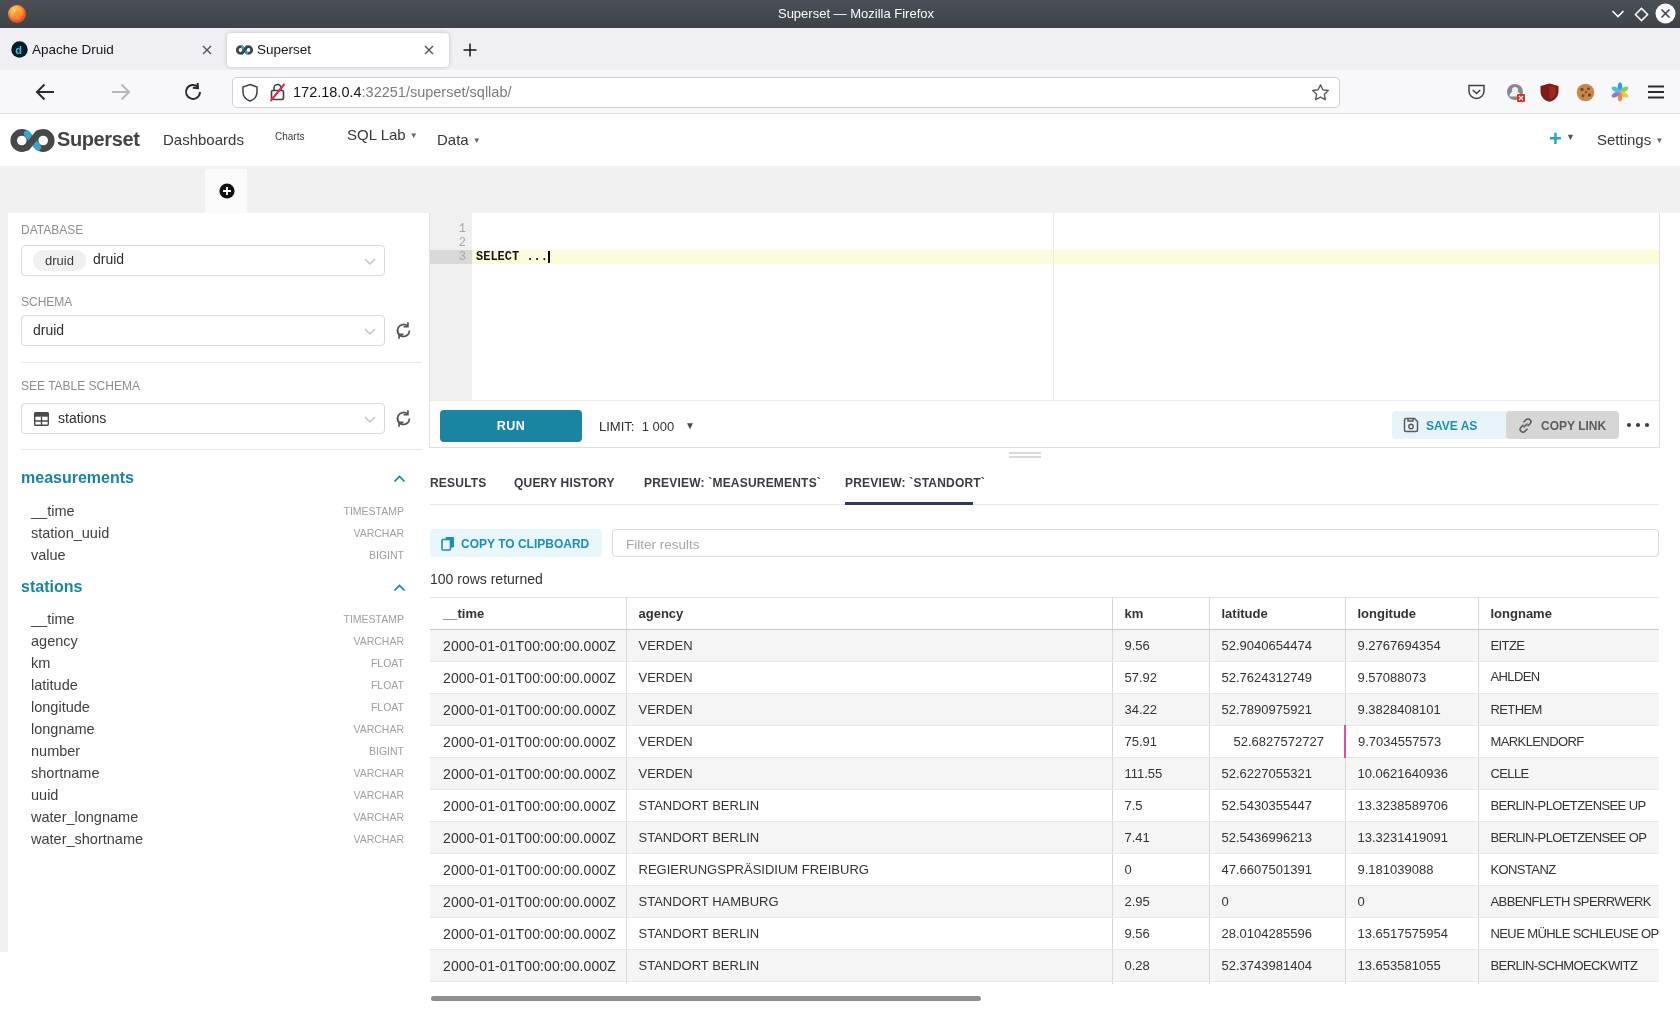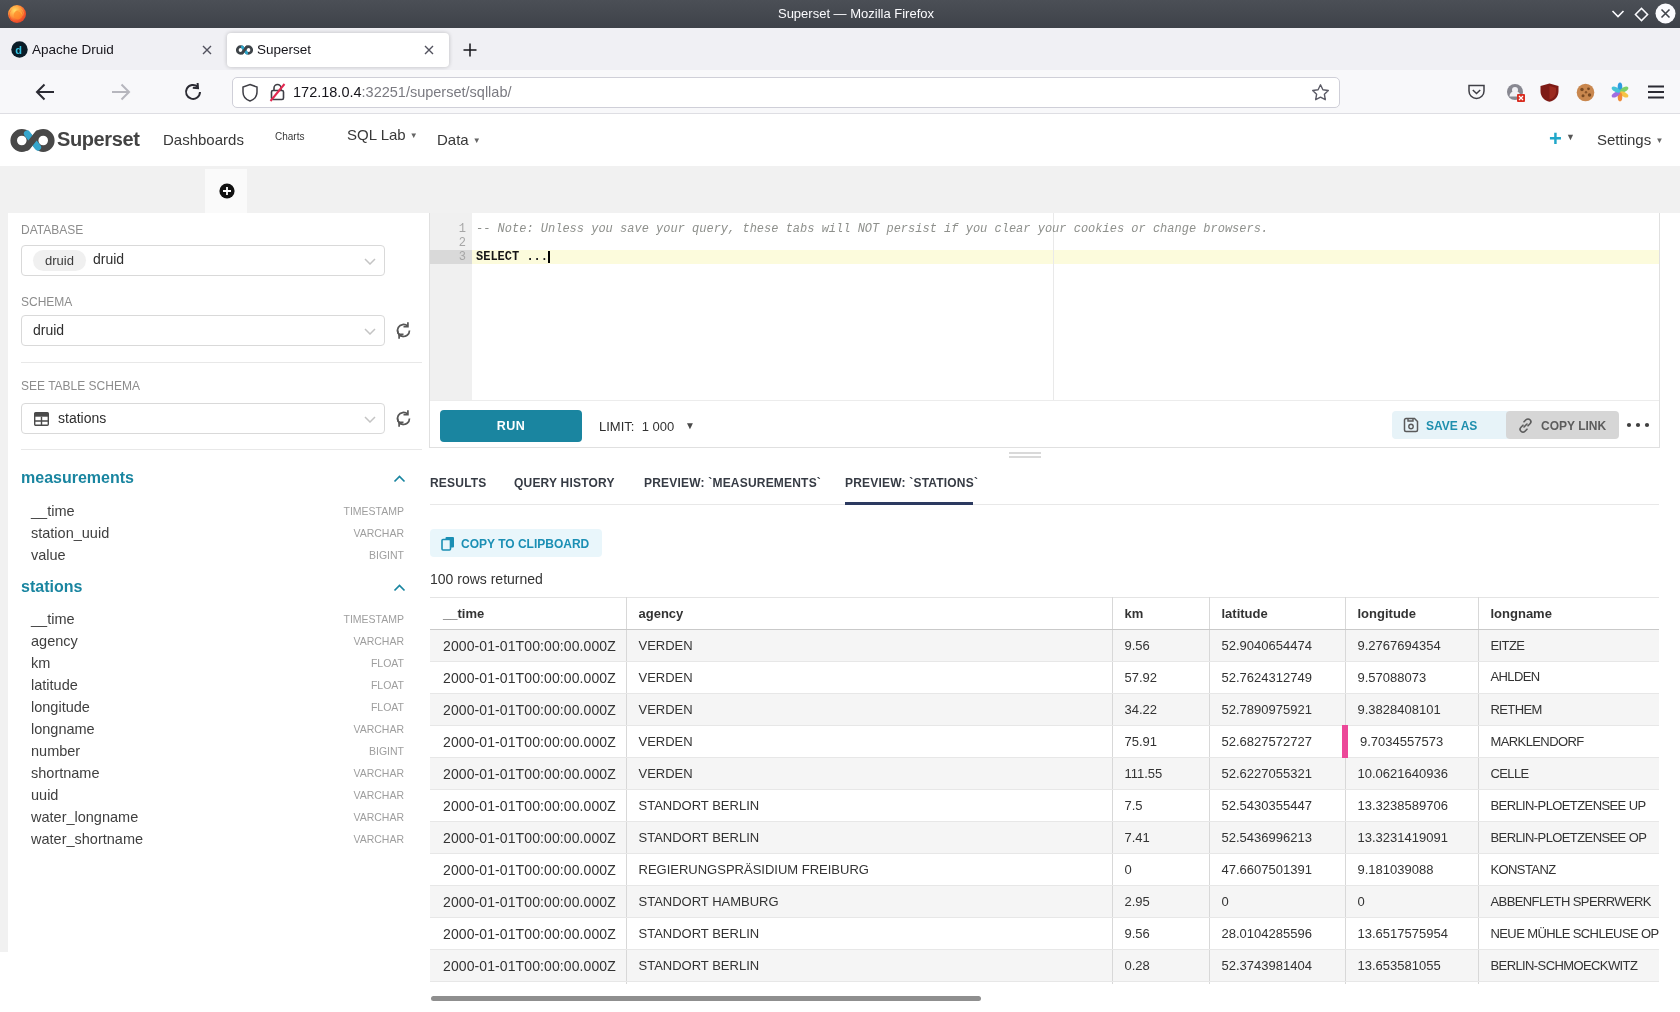--- a/index.html
+++ b/index.html
@@ -238,21 +238,20 @@
 
 <div class="abs" style="left:429px;top:213px;width:1231px;height:235px;background:#fff;border:1px solid #e0e0e0;border-top:none;">
 
   <div class="abs" style="left:0;top:0;width:42px;height:187px;background:#f0f0f0;"></div>
   <div class="abs" style="left:0;top:37px;width:42px;height:14px;background:#d9d9d9;"></div>
   <div class="abs" style="left:0;top:9px;width:36px;text-align:right;font-family:'Liberation Mono',monospace;font-size:12px;line-height:14px;color:#a6a6a6;">1<br>2<br>3</div>
 
   <div class="abs" style="left:42px;top:37px;width:1187px;height:14px;background:#fcfbdc;"></div>
 
   <div class="abs" style="left:623px;top:0;width:1px;height:187px;background:#e9e9e9;"></div>
-  <div class="abs" style="left:46px;top:9px;font-family:'Liberation Mono',monospace;font-size:12px;line-height:14px;color:#8e908c;font-style:italic;white-space:pre;">-- Note: Unless you save your query, these tabs will NOT persist if you clear your cookies or change browsers.</div>
   <div class="abs" style="left:46px;top:37px;font-family:'Liberation Mono',monospace;font-size:12px;line-height:14px;color:#161616;font-weight:bold;white-space:pre;">SELECT ...</div>
   <div class="abs" style="left:118px;top:38px;width:1.6px;height:12px;background:#000;"></div>
 
   <div class="abs" style="left:0;top:187px;width:1229px;height:47px;border-top:1px solid #ececec;background:#fff;">
     <div class="abs" style="left:10px;top:9px;width:142px;height:32px;background:#1a85a0;border-radius:4px;color:#fff;font-size:12.5px;font-weight:bold;letter-spacing:0.5px;text-align:center;line-height:32px;">RUN</div>
     <div class="abs" style="left:169px;top:18px;font-size:13px;color:#333;"><span style="color:#2d2d2d;">LIMIT:</span>&nbsp; 1 000</div>
     <div class="abs" style="left:255px;top:19px;font-size:10px;color:#4a4a4a;">▼</div>
     <div class="abs" style="left:962px;top:10px;width:118px;height:28px;background:#e7f3f8;border-radius:4px;">
       <svg class="abs" style="left:11px;top:6px;" width="16" height="16" viewBox="0 0 16 16">
           <path d="M1.5 3 a1.5 1.5 0 0 1 1.5-1.5 h8.5 L14.5 4.5 V13 a1.5 1.5 0 0 1 -1.5 1.5 h-10 a1.5 1.5 0 0 1 -1.5-1.5 Z" fill="none" stroke="#5a5a5a" stroke-width="1.5"></path>
@@ -281,29 +280,32 @@
 
 <div class="abs" style="left:1009px;top:452px;width:32px;height:1.5px;background:#d9d9d9;z-index:5;"></div>
 <div class="abs" style="left:1009px;top:456px;width:32px;height:1.5px;background:#d9d9d9;z-index:5;"></div>
 
 <div class="abs" style="left:430px;top:448px;width:1229px;height:564px;background:#fff;">
 
   <div class="abs" style="left:0;top:0;width:1229px;height:57px;border-bottom:1px solid #e8e8e8;"></div>
   <div class="abs" style="left:0;top:28px;font-size:12px;font-weight:bold;color:#363b44;letter-spacing:0.2px;">RESULTS</div>
   <div class="abs" style="left:84px;top:28px;font-size:12px;font-weight:bold;color:#363b44;letter-spacing:0.2px;">QUERY HISTORY</div>
   <div class="abs" style="left:214px;top:28px;font-size:12px;font-weight:bold;color:#363b44;letter-spacing:0.2px;">PREVIEW: `MEASUREMENTS`</div>
-  <div class="abs" style="left:415px;top:28px;font-size:12px;font-weight:bold;color:#363b44;letter-spacing:0.2px;">PREVIEW: `STATIONS`</div>
+  <div class="abs" style="left:415px;top:28px;font-size:12px;font-weight:bold;color:#363b44;letter-spacing:0.2px;">PREVIEW: `STANDORT`</div>
   <div class="abs" style="left:415px;top:54px;width:128px;height:2.5px;background:#2c3a60;"></div>
 
   <div class="abs" style="left:0;top:81px;width:172px;height:28px;background:#e9f6fb;border-radius:4px;">
     <svg class="abs" style="left:11px;top:7px;" width="14" height="15" viewBox="0 0 14 15">
         <rect x="4.5" y="1" width="8.5" height="10.5" rx="1" fill="#1b8fb4"></rect>
         <rect x="1" y="3.5" width="8.5" height="10.5" rx="1" fill="#e9f6fb" stroke="#1b8fb4" stroke-width="1.6"></rect>
       </svg>
     <div class="abs" style="left:31px;top:8px;font-size:12px;font-weight:bold;color:#1b8fb4;">COPY TO CLIPBOARD</div>
+  </div>
+  <div class="abs" style="left:182px;top:81px;width:1047px;height:28px;border:1px solid #d9d9d9;border-radius:4px;">
+    <div class="abs" style="left:13px;top:7px;font-size:13.5px;color:#a6a6a6;">Filter results</div>
   </div>
   <div class="abs" style="left:0;top:123px;font-size:14px;color:#333;">100 rows returned</div>
 
   <div class="abs" style="left:0;top:149px;width:1229px;height:387px;overflow:hidden;">
     <table style="border-collapse:collapse;table-layout:fixed;width:1229px;font-size:13px;color:#333;">
       <colgroup>
           <col style="width:196px">
           <col style="width:486px">
           <col style="width:97px">
           <col style="width:136px">
@@ -342,21 +344,21 @@
             <td style="padding:0 12px;border-right:1px solid #d8d8d8;border-bottom:1px solid #e7e7e7;white-space:nowrap;overflow:hidden;">VERDEN</td>
             <td style="padding:0 12px;border-right:1px solid #d8d8d8;border-bottom:1px solid #e7e7e7;white-space:nowrap;overflow:hidden;">34.22</td>
             <td style="padding:0 12px;border-right:1px solid #d8d8d8;border-bottom:1px solid #e7e7e7;white-space:nowrap;overflow:hidden;">52.7890975921</td>
             <td style="padding:0 12px;border-right:1px solid #d8d8d8;border-bottom:1px solid #e7e7e7;white-space:nowrap;overflow:hidden;margin-left:43px;">9.3828408101</td>
             <td style="padding:0 0 0 12px;letter-spacing:-0.6px;border-bottom:1px solid #e7e7e7;white-space:nowrap;overflow:hidden;">RETHEM</td>
           </tr>
           <tr style="height:32px;background:#fff;">
             <td style="padding:0 13px;border-right:1px solid #d8d8d8;font-size:14px;letter-spacing:0.1px;border-bottom:1px solid #e7e7e7;white-space:nowrap;overflow:hidden;">2000-01-01T00:00:00.000Z</td>
             <td style="padding:0 12px;border-right:1px solid #d8d8d8;border-bottom:1px solid #e7e7e7;white-space:nowrap;overflow:hidden;">VERDEN</td>
             <td style="padding:0 12px;border-right:1px solid #d8d8d8;border-bottom:1px solid #e7e7e7;white-space:nowrap;overflow:hidden;">75.91</td>
-            <td style="padding:0 12px;border-right:6px solid #ec4899;border-bottom:1px solid #e7e7e7;white-space:nowrap;overflow:hidden;">52.6827572727</td>
+            <td style="padding:0 24px;border-right:2px solid #ec4899;border-bottom:1px solid #e7e7e7;white-space:nowrap;overflow:hidden;">52.6827572727</td>
             <td style="padding:0 12px;border-right:1px solid #d8d8d8;border-bottom:1px solid #e7e7e7;white-space:nowrap;overflow:hidden;">9.7034557573</td>
             <td style="padding:0 0 0 12px;letter-spacing:-0.6px;border-bottom:1px solid #e7e7e7;white-space:nowrap;overflow:hidden;">MARKLENDORF</td>
           </tr>
           <tr style="height:32px;background:#f5f5f5;">
             <td style="padding:0 13px;border-right:1px solid #d8d8d8;font-size:14px;letter-spacing:0.1px;border-bottom:1px solid #e7e7e7;white-space:nowrap;overflow:hidden;">2000-01-01T00:00:00.000Z</td>
             <td style="padding:0 12px;border-right:1px solid #d8d8d8;border-bottom:1px solid #e7e7e7;white-space:nowrap;overflow:hidden;">VERDEN</td>
             <td style="padding:0 12px;border-right:1px solid #d8d8d8;border-bottom:1px solid #e7e7e7;white-space:nowrap;overflow:hidden;">111.55</td>
             <td style="padding:0 12px;border-right:1px solid #d8d8d8;border-bottom:1px solid #e7e7e7;white-space:nowrap;overflow:hidden;">52.6227055321</td>
             <td style="padding:0 12px;border-right:1px solid #d8d8d8;border-bottom:1px solid #e7e7e7;white-space:nowrap;overflow:hidden;">10.0621640936</td>
             <td style="padding:0 0 0 12px;letter-spacing:-0.6px;border-bottom:1px solid #e7e7e7;white-space:nowrap;overflow:hidden;">CELLE</td>

